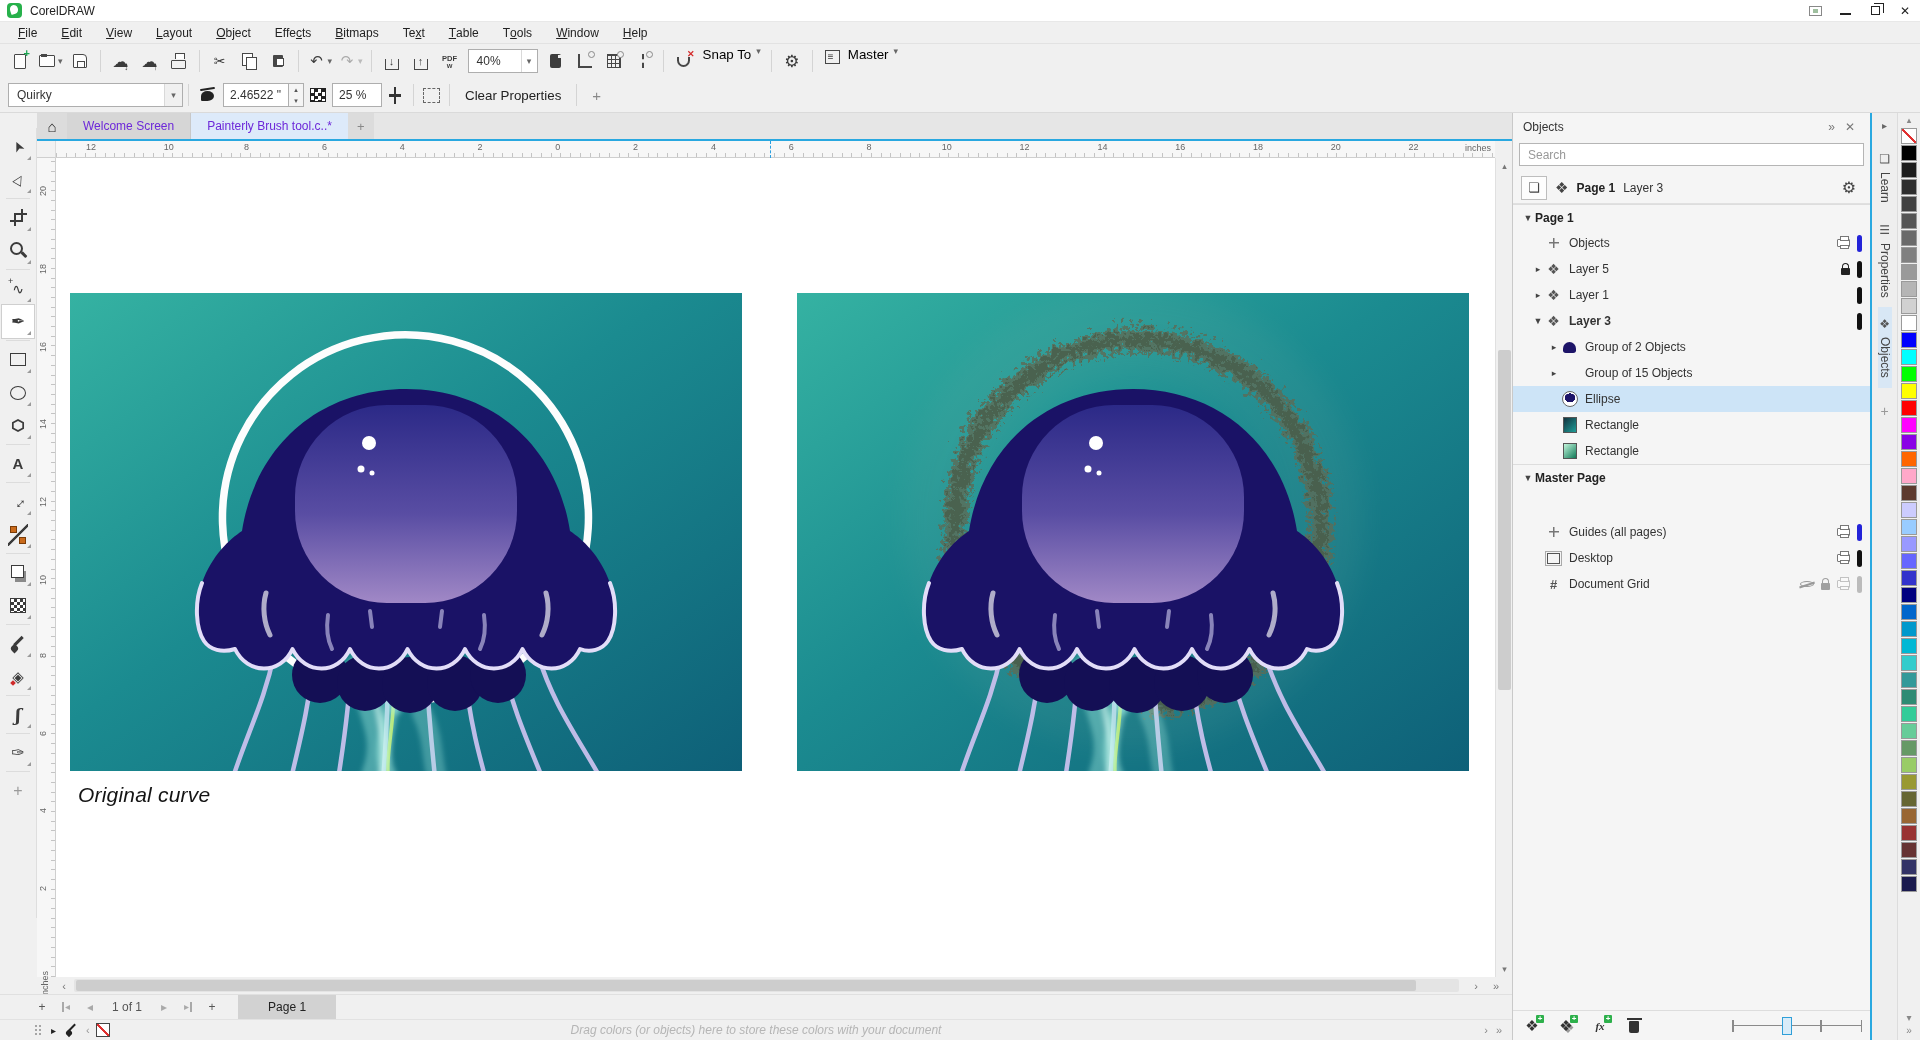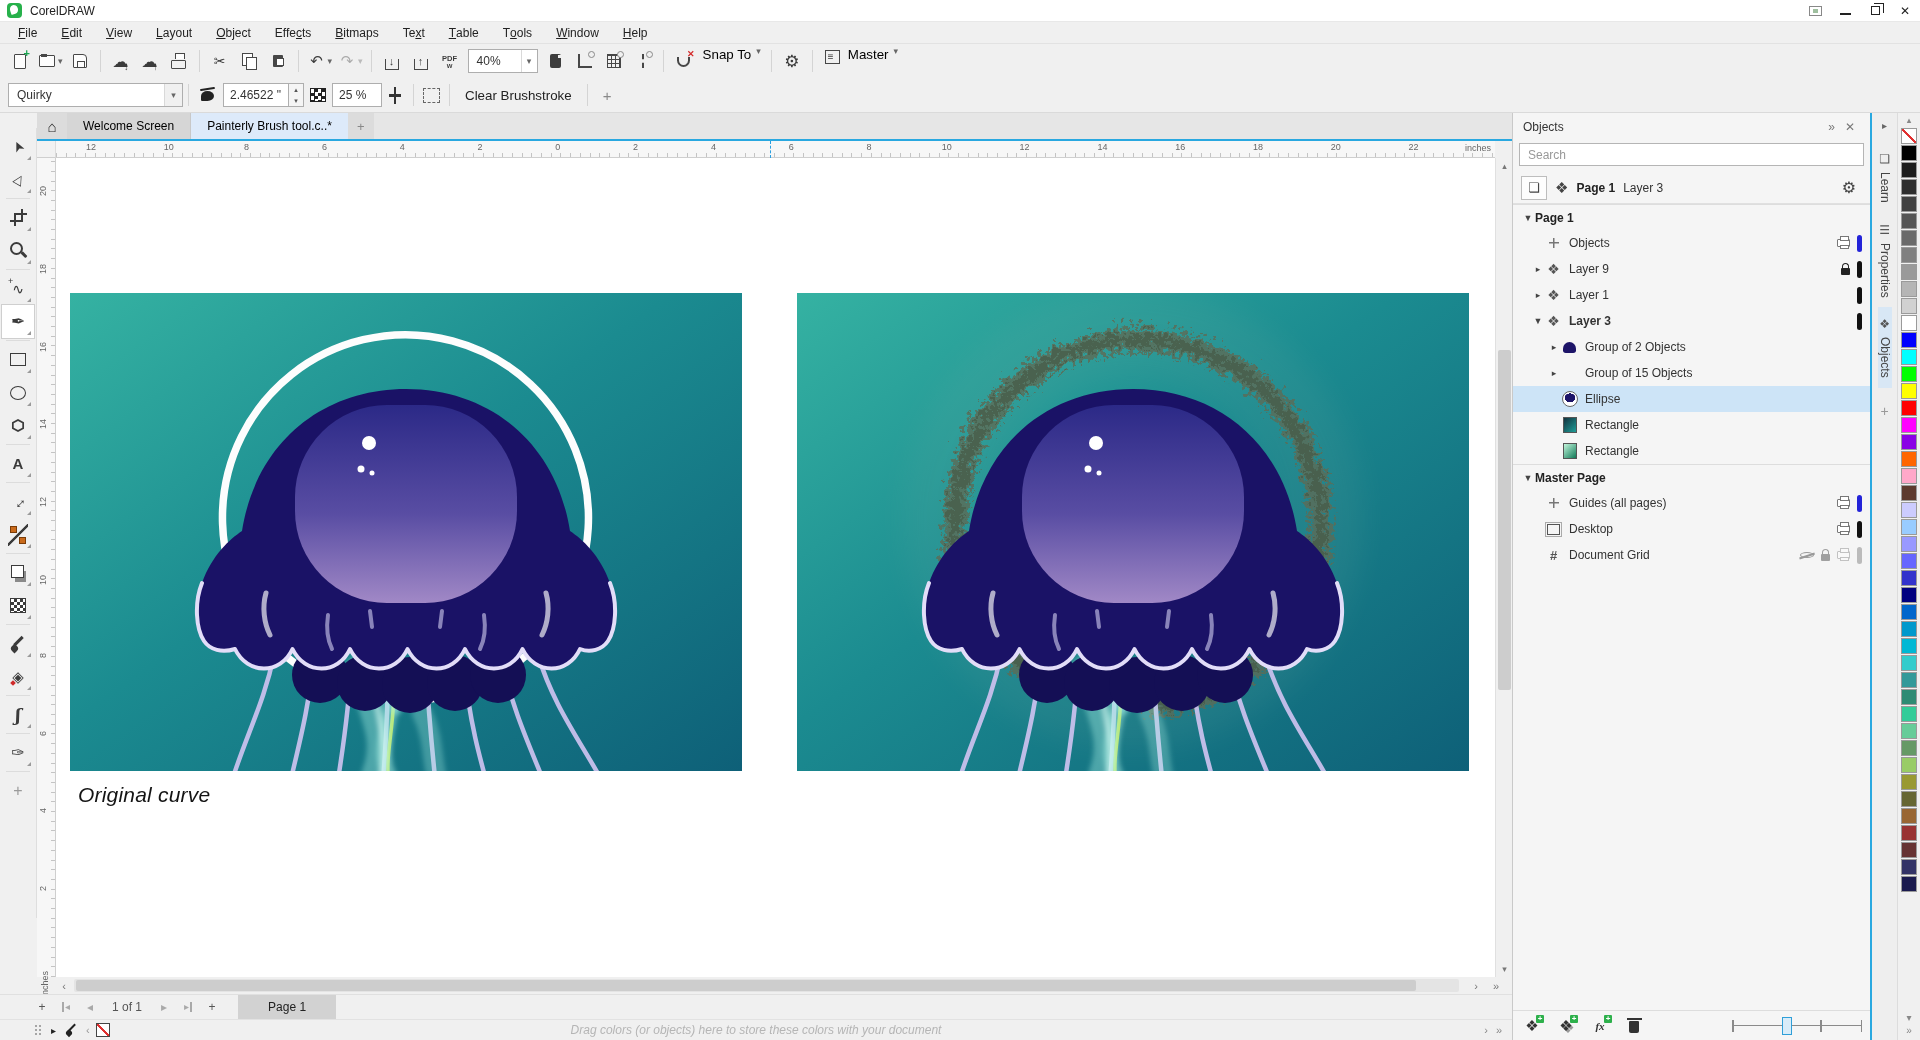--- a/index.html
+++ b/index.html
@@ -79,21 +79,21 @@
   .ic-nib::after{content:"";position:absolute;left:1px;top:3px;width:13px;height:10px;background:#222;border-radius:50% 50% 50% 10%;}
   .ic-checker{width:16px;height:14px;border:1px solid #222;background:repeating-conic-gradient(#222 0 25%,#fff 0 50%);background-size:7px 7px;margin:0 6px;}
   .ic-vslider{width:16px;height:17px;position:relative;margin:0 5px;}
   .ic-vslider::before{content:"";position:absolute;left:7px;top:0;bottom:0;width:2px;background:#333;}
   .ic-vslider::after{content:"";position:absolute;left:2px;top:7px;width:12px;height:3px;background:#333;}
   .ic-dashed{width:17px;height:15px;border:1.6px dashed #666;margin:0 4px;}
   .pb-btn{height:28px;border:none;background:transparent;padding:0 10px;color:#222;}
   
   #tabbar{position:absolute;left:37px;top:113px;width:1475px;height:28px;background:#e6e6e6;border-bottom:2px solid #29a8e0;display:flex;align-items:flex-end;}
   #home-tab{width:30px;height:26px;display:flex;align-items:center;justify-content:center;font-size:15px;color:#222;background:#dcdcdc;}
-  .doc-tab{height:26px;display:flex;align-items:center;padding:0 16px;color:#000000;}
+  .doc-tab{height:26px;display:flex;align-items:center;padding:0 16px;color:#6d28d9;}
   .doc-tab.inactive{background:#d6d6d6;border-right:1px solid #c8c8c8;}
   .doc-tab.active{background:#ddeafa;}
   #new-tab{width:26px;height:26px;display:flex;align-items:center;justify-content:center;color:#888;background:#dcdcdc;font-size:13px;}
   
   #hruler{position:absolute;left:56px;top:141px;width:1439px;height:17px;background:#f7f7f7;border-bottom:1px solid #cfcfcf;
     background-image:repeating-linear-gradient(90deg,#c4c4c4 0 1px,transparent 1px 9.7px);background-size:100% 5px;background-position:0 12px;background-repeat:no-repeat;}
   .hr-num{position:absolute;top:1px;font-size:9px;color:#666;transform:translateX(-50%);}
   #hruler-units{position:absolute;right:4px;top:2px;font-size:9px;color:#666;}
   .ruler-marker{position:absolute;left:714px;top:0;height:17px;border-left:1px dashed #2a9fe0;}
   #ruler-corner{position:absolute;left:37px;top:141px;width:19px;height:17px;background:#f2f2f2;border-right:1px solid #dcdcdc;border-bottom:1px solid #cfcfcf;}
@@ -379,21 +379,21 @@
     <span>▾</span>
   </div>
   <span class="ic-checker"></span>
   <div class="pb-field" style="width:50px;">
     <span>25 %</span>
   </div>
   <span class="ic-vslider"></span>
   <div class="tsep"></div>
   <span class="ic-dashed"></span>
   <div class="tsep"></div>
-  <button class="pb-btn">Clear Brushstroke</button>
+  <button class="pb-btn">Clear Properties</button>
   <div class="tsep"></div>
   <button class="pb-btn" style="color:#888;font-size:15px;">+</button>
 </div>
 
 <div id="tabbar">
   <div id="home-tab">
       <span>⌂</span>
     </div>
   <div class="doc-tab inactive">
     <span>Welcome Screen</span>
@@ -683,21 +683,21 @@
           <span class="ti ti-guides"></span>
           <span class="t-label">Objects</span>
           <span class="row-right">
             <span class="ic-printer"></span>
             <span class="color-bar" style="background: rgb(35, 35, 216);"></span>
           </span>
         </div>
         <div class="trow" style="padding-left: 18px;">
           <span class="t-arrow">▸</span>
           <span class="ti ti-layer"></span>
-          <span class="t-label">Layer 9</span>
+          <span class="t-label">Layer 5</span>
           <span class="row-right">
             <span class="ic-lock"></span>
             <span class="color-bar" style="background: rgb(17, 17, 17);"></span>
           </span>
         </div>
         <div class="trow" style="padding-left: 18px;">
           <span class="t-arrow">▸</span>
           <span class="ti ti-layer"></span>
           <span class="t-label">Layer 1</span>
           <span class="row-right">
@@ -740,21 +740,21 @@
           <span class="t-arrow"></span>
           <span class="ti ti-thumb-rect-green"></span>
           <span class="t-label">Rectangle</span>
           <span class="row-right"></span>
         </div>
         <div class="trow section" style="padding-left: 8px;">
           <span class="t-arrow">▼</span>
           <span class="t-label bold">Master Page</span>
           <span class="row-right"></span>
         </div>
-        <div class="trow" style="padding-left: 18px;">
+        <div class="trow" style="padding-left: 18px; margin-top: 29px;">
           <span class="t-arrow"></span>
           <span class="ti ti-guides"></span>
           <span class="t-label">Guides (all pages)</span>
           <span class="row-right">
             <span class="ic-printer"></span>
             <span class="color-bar" style="background: rgb(35, 35, 216);"></span>
           </span>
         </div>
         <div class="trow" style="padding-left: 18px;">
           <span class="t-arrow"></span>

